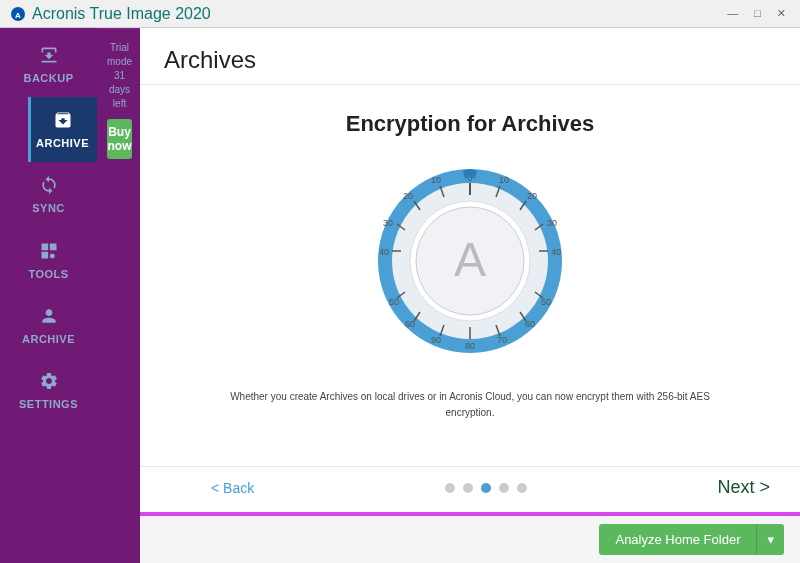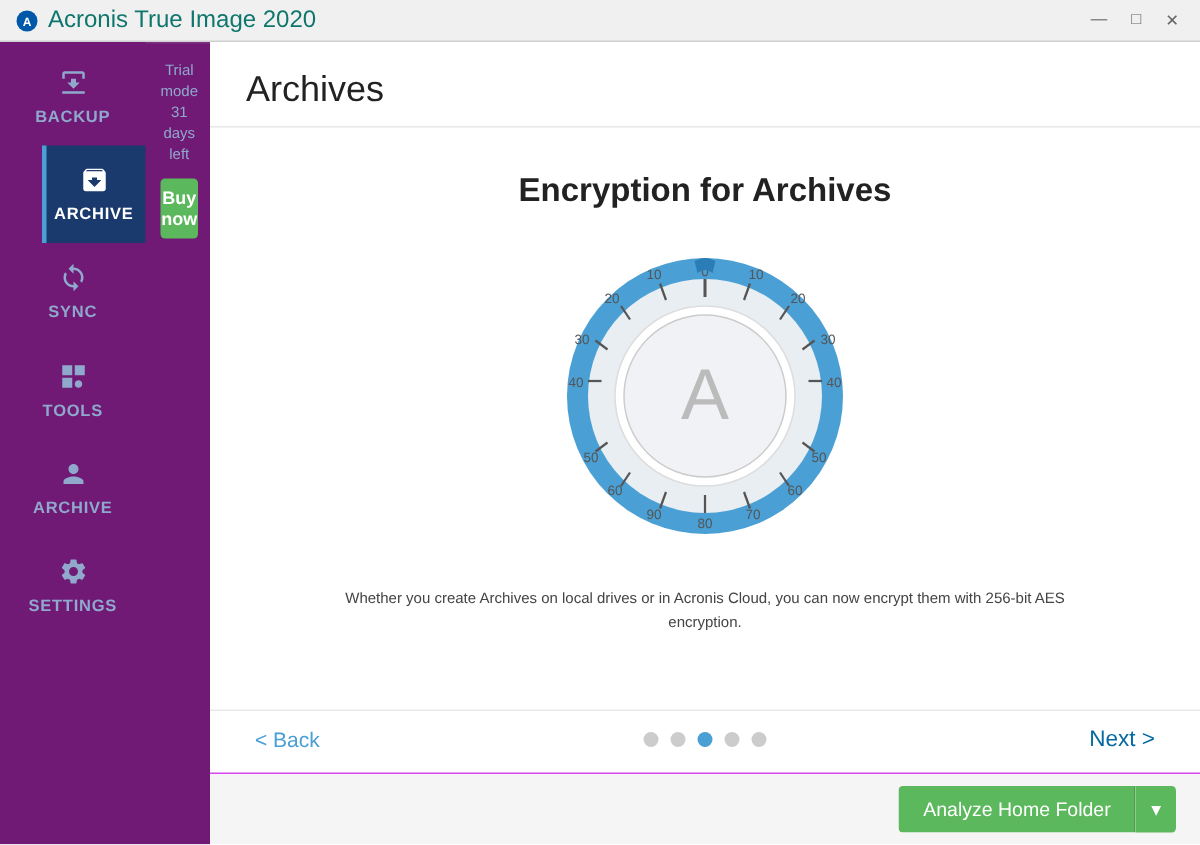--- a/index.html
+++ b/index.html
@@ -190,53 +190,54 @@
     }
     .nav-back-btn {
       font-size: 14px;
       color: #4a9fd4;
       cursor: pointer;
       background: none;
       border: none;
       display: flex;
       align-items: center;
       gap: 4px;
+      margin-left: 41px;
     }
     .nav-dots {
       display: flex;
       gap: 8px;
       align-items: center;
     }
     .dot {
       width: 10px;
       height: 10px;
       border-radius: 50%;
       background: #ccc;
     }
     .dot.active {
       background: #4a9fd4;
     }
     .nav-next-btn {
-      font-size: 15px;
-      color: #0369a1;
+      font-size: 18px;
+      color: #14532d;
       cursor: pointer;
       background: none;
       border: none;
       display: flex;
       align-items: center;
       gap: 4px;
     }
 
     
     .bottom-bar {
       display: flex;
       justify-content: flex-end;
       padding: 8px 16px;
       background: #f5f5f5;
-      border-top: 1px solid #d946ef;
+      border-top: 4px solid #d946ef;
       gap: 0;
     }
     .analyze-btn {
       background: #5cb85c;
       color: #fff;
       border: none;
       padding: 8px 16px;
       font-size: 13px;
       cursor: pointer;
       border-right: 1px solid rgba(0,0,0,0.15);

